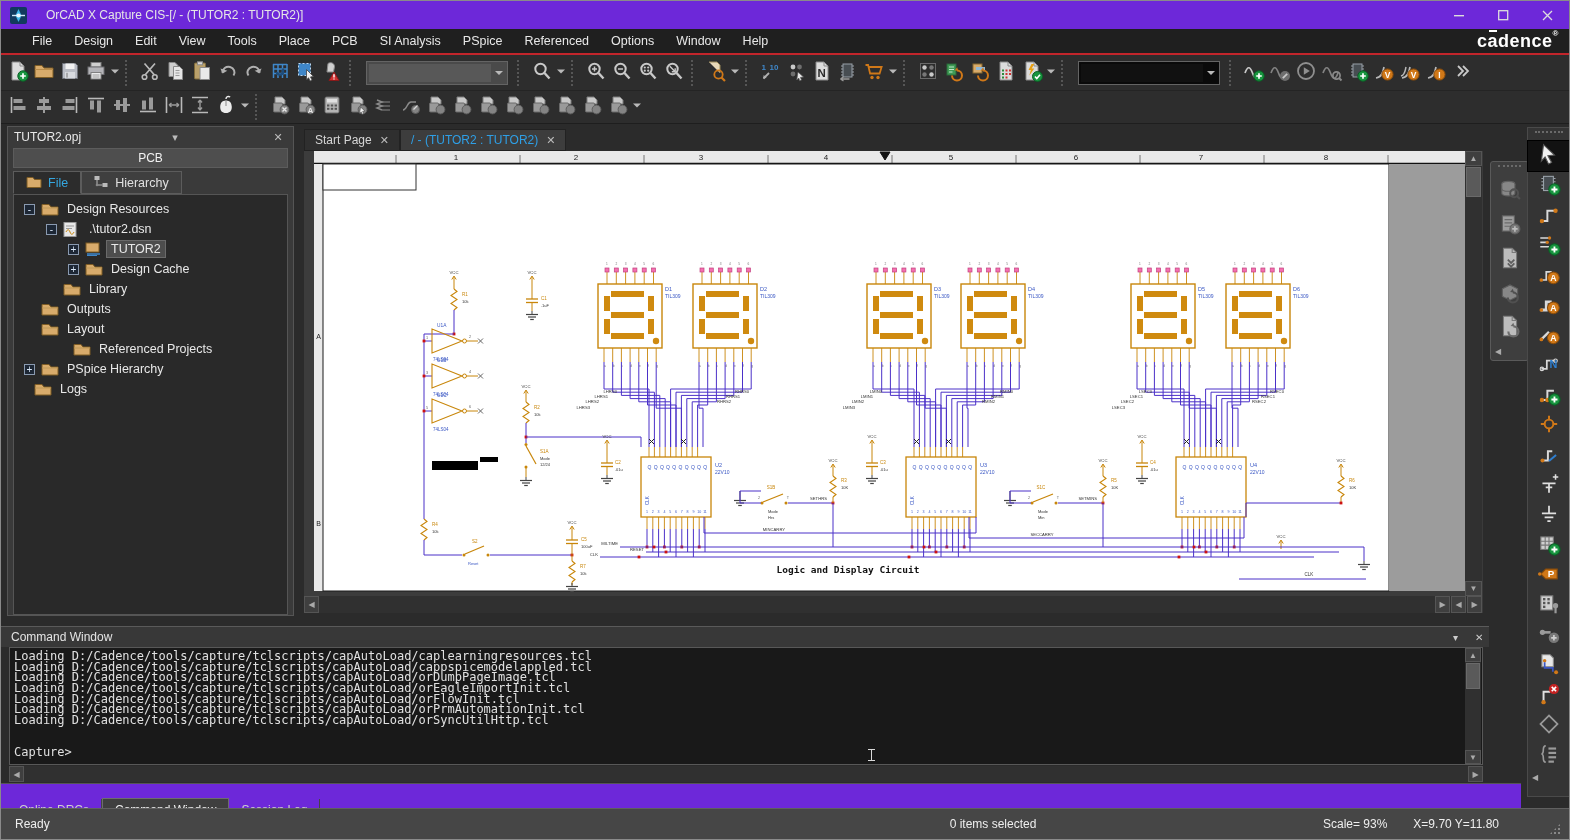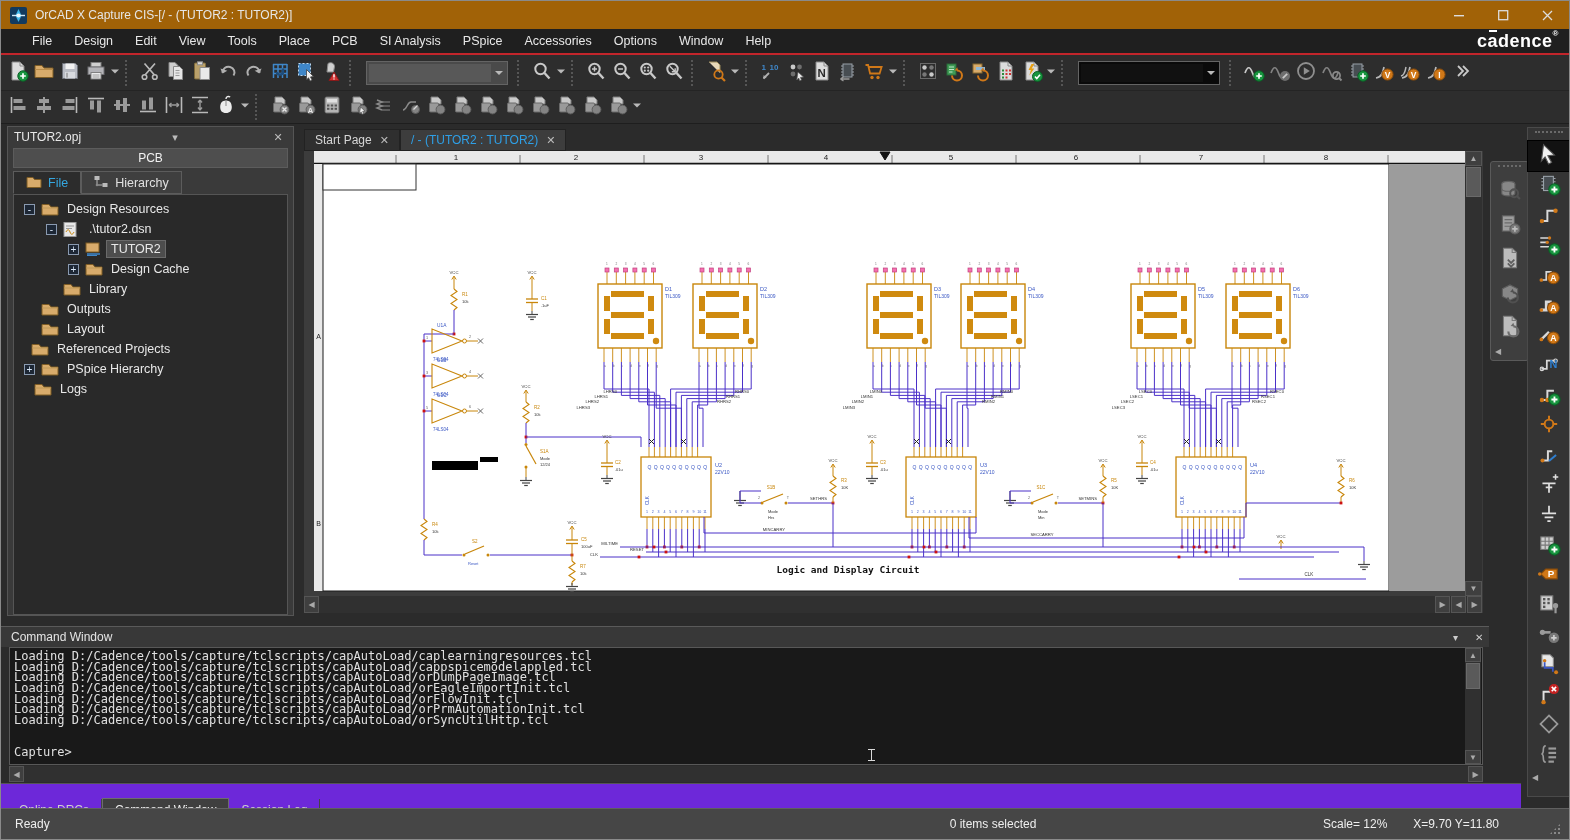--- a/index.html
+++ b/index.html
@@ -1,21 +1,21 @@
 <!DOCTYPE html>
 <html><head>
 <meta charset="utf-8">
 <style>
   html,body{margin:0;padding:0;background:#1a1a1a;}
   #app{position:relative;width:1570px;height:840px;background:#2b2b2b;
        font-family:"Liberation Sans",sans-serif;color:#ddd;overflow:hidden;
        border:1px solid #8a8a8a;box-sizing:border-box;user-select:none;}
   .abs{position:absolute;}
   
-  #titlebar{left:0;top:0;width:100%;height:28px;background:#a16207;display:flex;align-items:center;}
+  #titlebar{left:0;top:0;width:100%;height:28px;background:#6d28d9;display:flex;align-items:center;gap:11px;}
   #appicon{width:17px;height:17px;margin:0 8px 0 9px;}
   #wintitle{font-size:12px;color:#e6e6e6;}
   #wincontrols{margin-left:auto;display:flex;height:100%;}
   .wbtn{width:44px;height:100%;display:flex;align-items:center;justify-content:center;color:#ddd;}
   
   #menubar{left:0;top:28px;width:100%;height:24px;background:#1f1f1f;display:flex;align-items:center;
            border-bottom:2px solid #c2252b;}
   #menuitems{display:flex;list-style:none;margin:0;padding:0 0 0 20px;}
   #menuitems li{font-size:12.5px;color:#e8e8e8;padding:3px 11px;}
   #brand{margin-left:auto;margin-right:10px;font-size:18px;font-weight:bold;color:#fff;letter-spacing:.5px;display:flex;align-items:flex-start;}
@@ -130,21 +130,21 @@
     <ul id="menuitems">
         <li>File</li>
         <li>Design</li>
         <li>Edit</li>
         <li>View</li>
         <li>Tools</li>
         <li>Place</li>
         <li>PCB</li>
         <li>SI Analysis</li>
         <li>PSpice</li>
-        <li>Accessories</li>
+        <li>Referenced</li>
         <li>Options</li>
         <li>Window</li>
         <li>Help</li>
       </ul>
     <div id="brand">
         <span>c</span>
         <span class="mac">a</span>
         <span>dence</span>
         <sup>®</sup>
       </div>
@@ -728,21 +728,21 @@
           <span class="tlabel">Outputs</span>
         </div>
         <div class="trow" style="padding-left: 10px;">
           <span style="width: 11px; flex: 0 0 11px;"></span>
           <span class="tico"><svg width="18" height="14">
               <path d="M1 2.5h7l2 2.5h7v8H1z" fill="#d8ab6b" stroke="#7e5c24"></path>
               <path d="M1 6h16" stroke="#c09a58"></path>
             </svg></span>
           <span class="tlabel">Layout</span>
         </div>
-        <div class="trow" style="">
+        <div class="trow" style="padding-left: 10px; margin-left: 32px;">
           <span style="width: 11px; flex: 0 0 11px;"></span>
           <span class="tico"><svg width="18" height="14">
               <path d="M1 2.5h7l2 2.5h7v8H1z" fill="#d8ab6b" stroke="#7e5c24"></path>
               <path d="M1 6h16" stroke="#c09a58"></path>
             </svg></span>
           <span class="tlabel">Referenced Projects</span>
         </div>
         <div class="trow" style="padding-left: 10px;">
           <span class="texp">+</span>
           <span class="tico"><svg width="18" height="14">
@@ -1839,18 +1839,18 @@
 
   <div id="btabs" class="abs">
       <span class="btab">Online DRCs</span>
       <span class="btab active">Command Window</span>
       <span class="btab">Session Log</span>
     </div>
   <div id="statusbar" class="abs">
     <span id="st-ready">Ready</span>
     <span id="st-sel">0 items selected</span>
     <span id="st-right">
-      <span>Scale= 12%</span>
+      <span>Scale= 93%</span>
       <span>X=9.70  Y=11.80</span>
     </span>
     <span id="st-grip"></span>
   </div>
 </div>
 
 </body></html>

